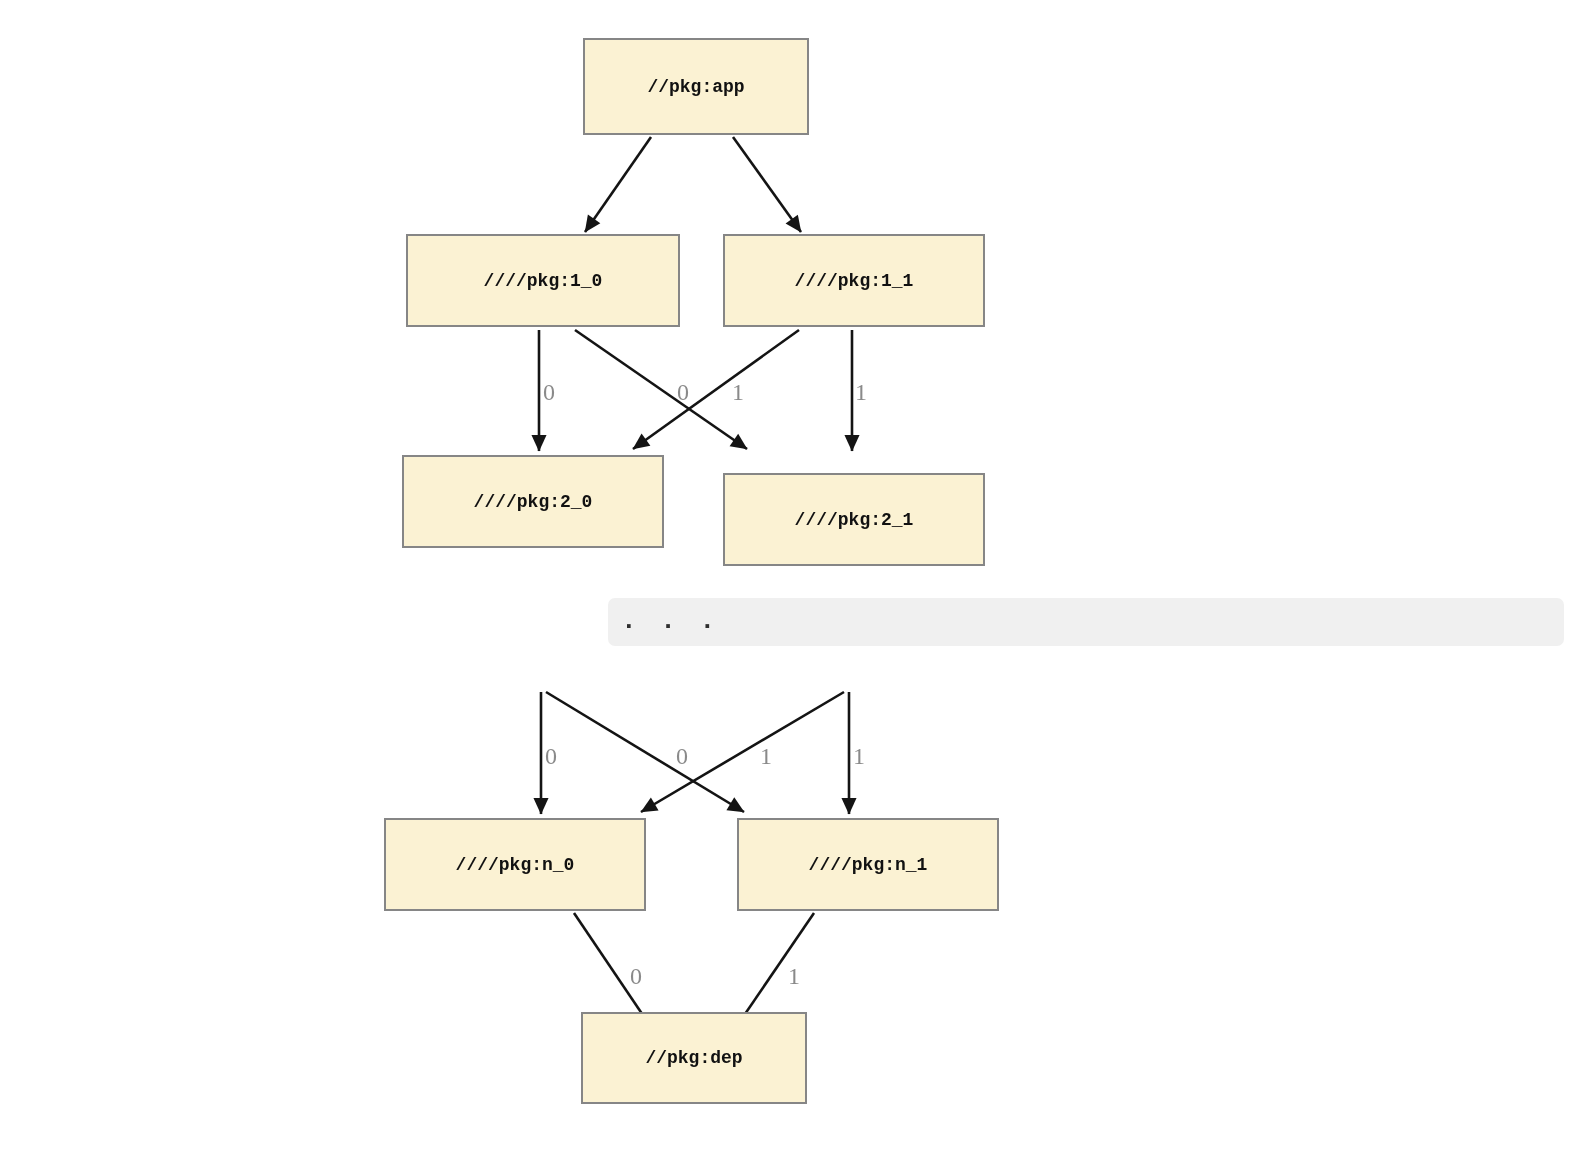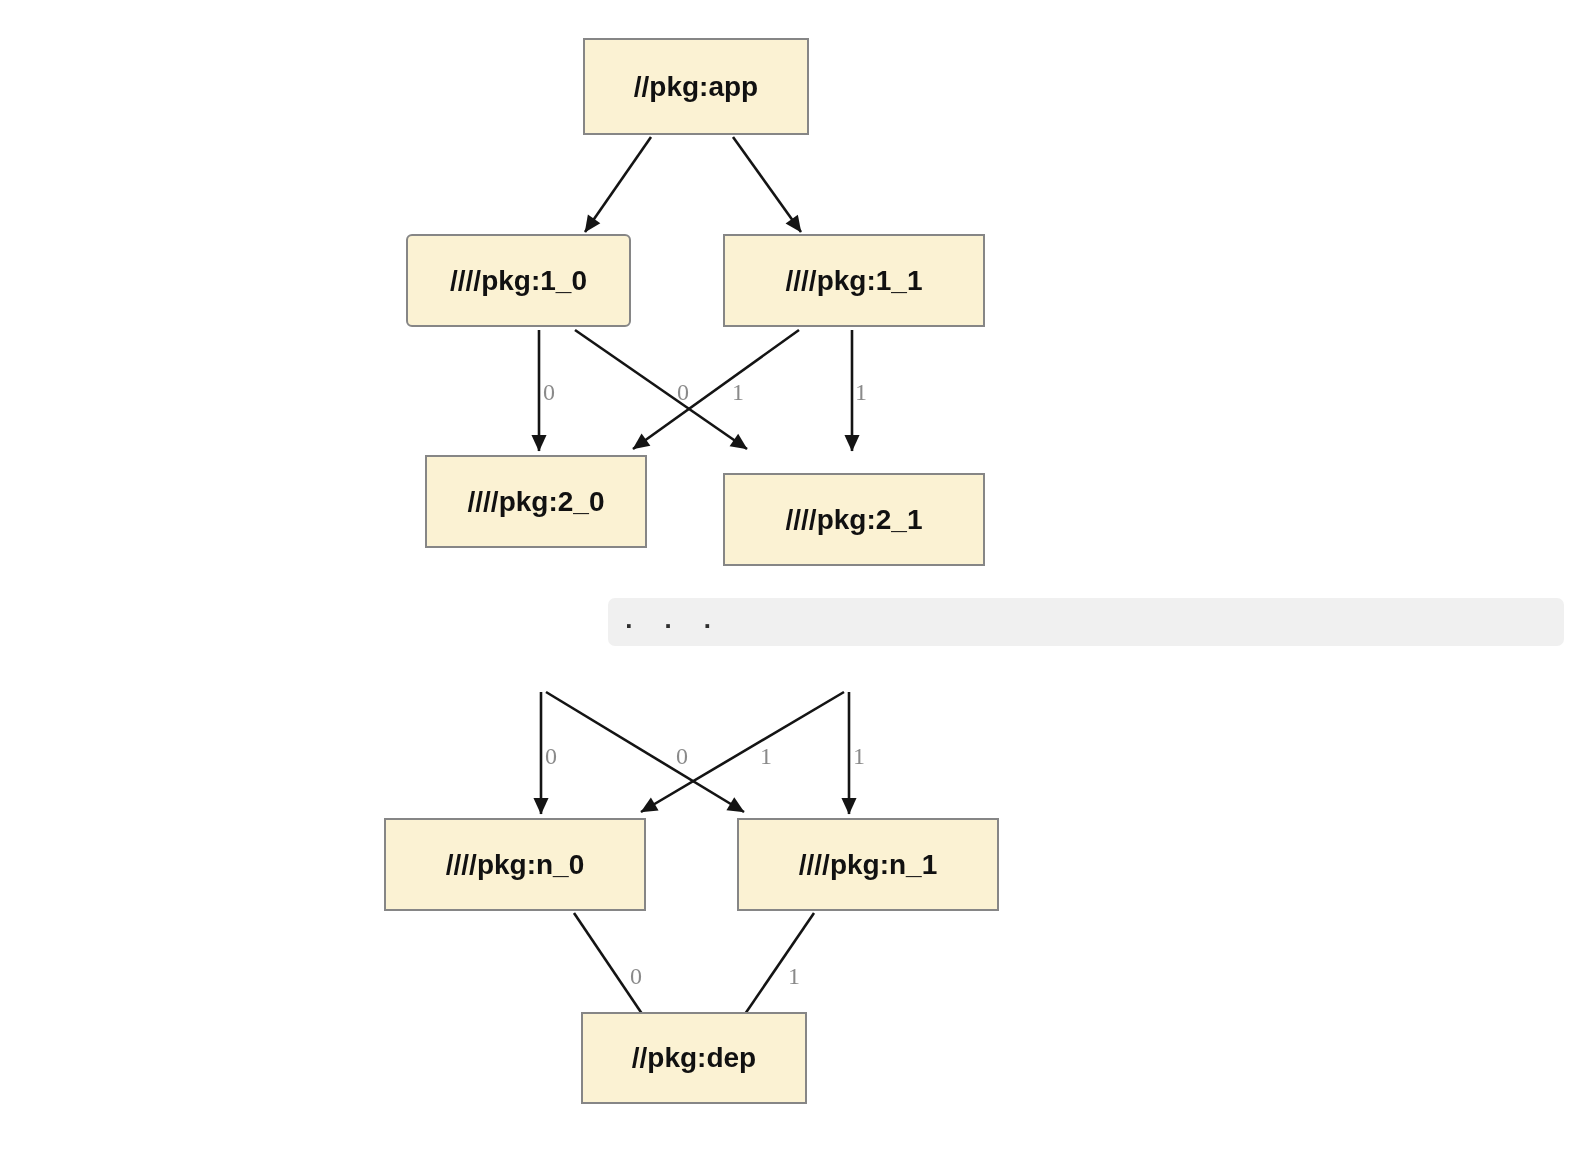--- a/index.html
+++ b/index.html
@@ -36,23 +36,23 @@
   .node {
     position: absolute;
     box-sizing: border-box;
     background: var(--node-fill, #fbf2d3);
     border: 2.5px solid var(--node-border, #868686);
     display: flex;
     align-items: center;
     justify-content: center;
   }
   .node-label {
-    font-family: Liberation Sans, sans-serif;
+    font-family: Liberation Mono, monospace;
     font-weight: 700;
-    font-size: 28px;
+    font-size: 18px;
     color: var(--node-text, #111111);
     white-space: pre;
   }
   .edge-label {
     position: absolute;
     transform: translate(-50%, -50%);
     font-family: "Liberation Serif", serif;
     font-size: 24px;
     line-height: 1;
     color: var(--edge-label, #8a8a8a);
@@ -100,29 +100,29 @@
     <path class="edge" d="M844,692 L641,812"></path>
     <path class="edge" d="M849,692 L849,814"></path>
     <path class="edge" d="M574,913 L657,1036"></path>
     <path class="edge" d="M814,913 L730,1036"></path>
   </svg>
 
   <div class="node" style="left:583px; top:38px; width:226px; height:97px;">
     <span class="node-label">//pkg:app</span>
   </div>
 
-  <div class="node" style="left:406px; top:234px; width:225px; height:93px;border-radius:6px;">
+  <div class="node" style="left:406px; top:234px; width:274px; height:93px;">
     <span class="node-label">////pkg:1_0</span>
   </div>
 
   <div class="node" style="left:723px; top:234px; width:262px; height:93px;">
     <span class="node-label">////pkg:1_1</span>
   </div>
 
-  <div class="node" style="left:425px; top:455px; width:222px; height:93px;">
+  <div class="node" style="left:402px; top:455px; width:262px; height:93px;">
     <span class="node-label">////pkg:2_0</span>
   </div>
 
   <div class="node" style="left:723px; top:473px; width:262px; height:93px;">
     <span class="node-label">////pkg:2_1</span>
   </div>
 
   <div class="ellipsis-band">
     <span class="ellipsis-text">. . .</span>
   </div>

